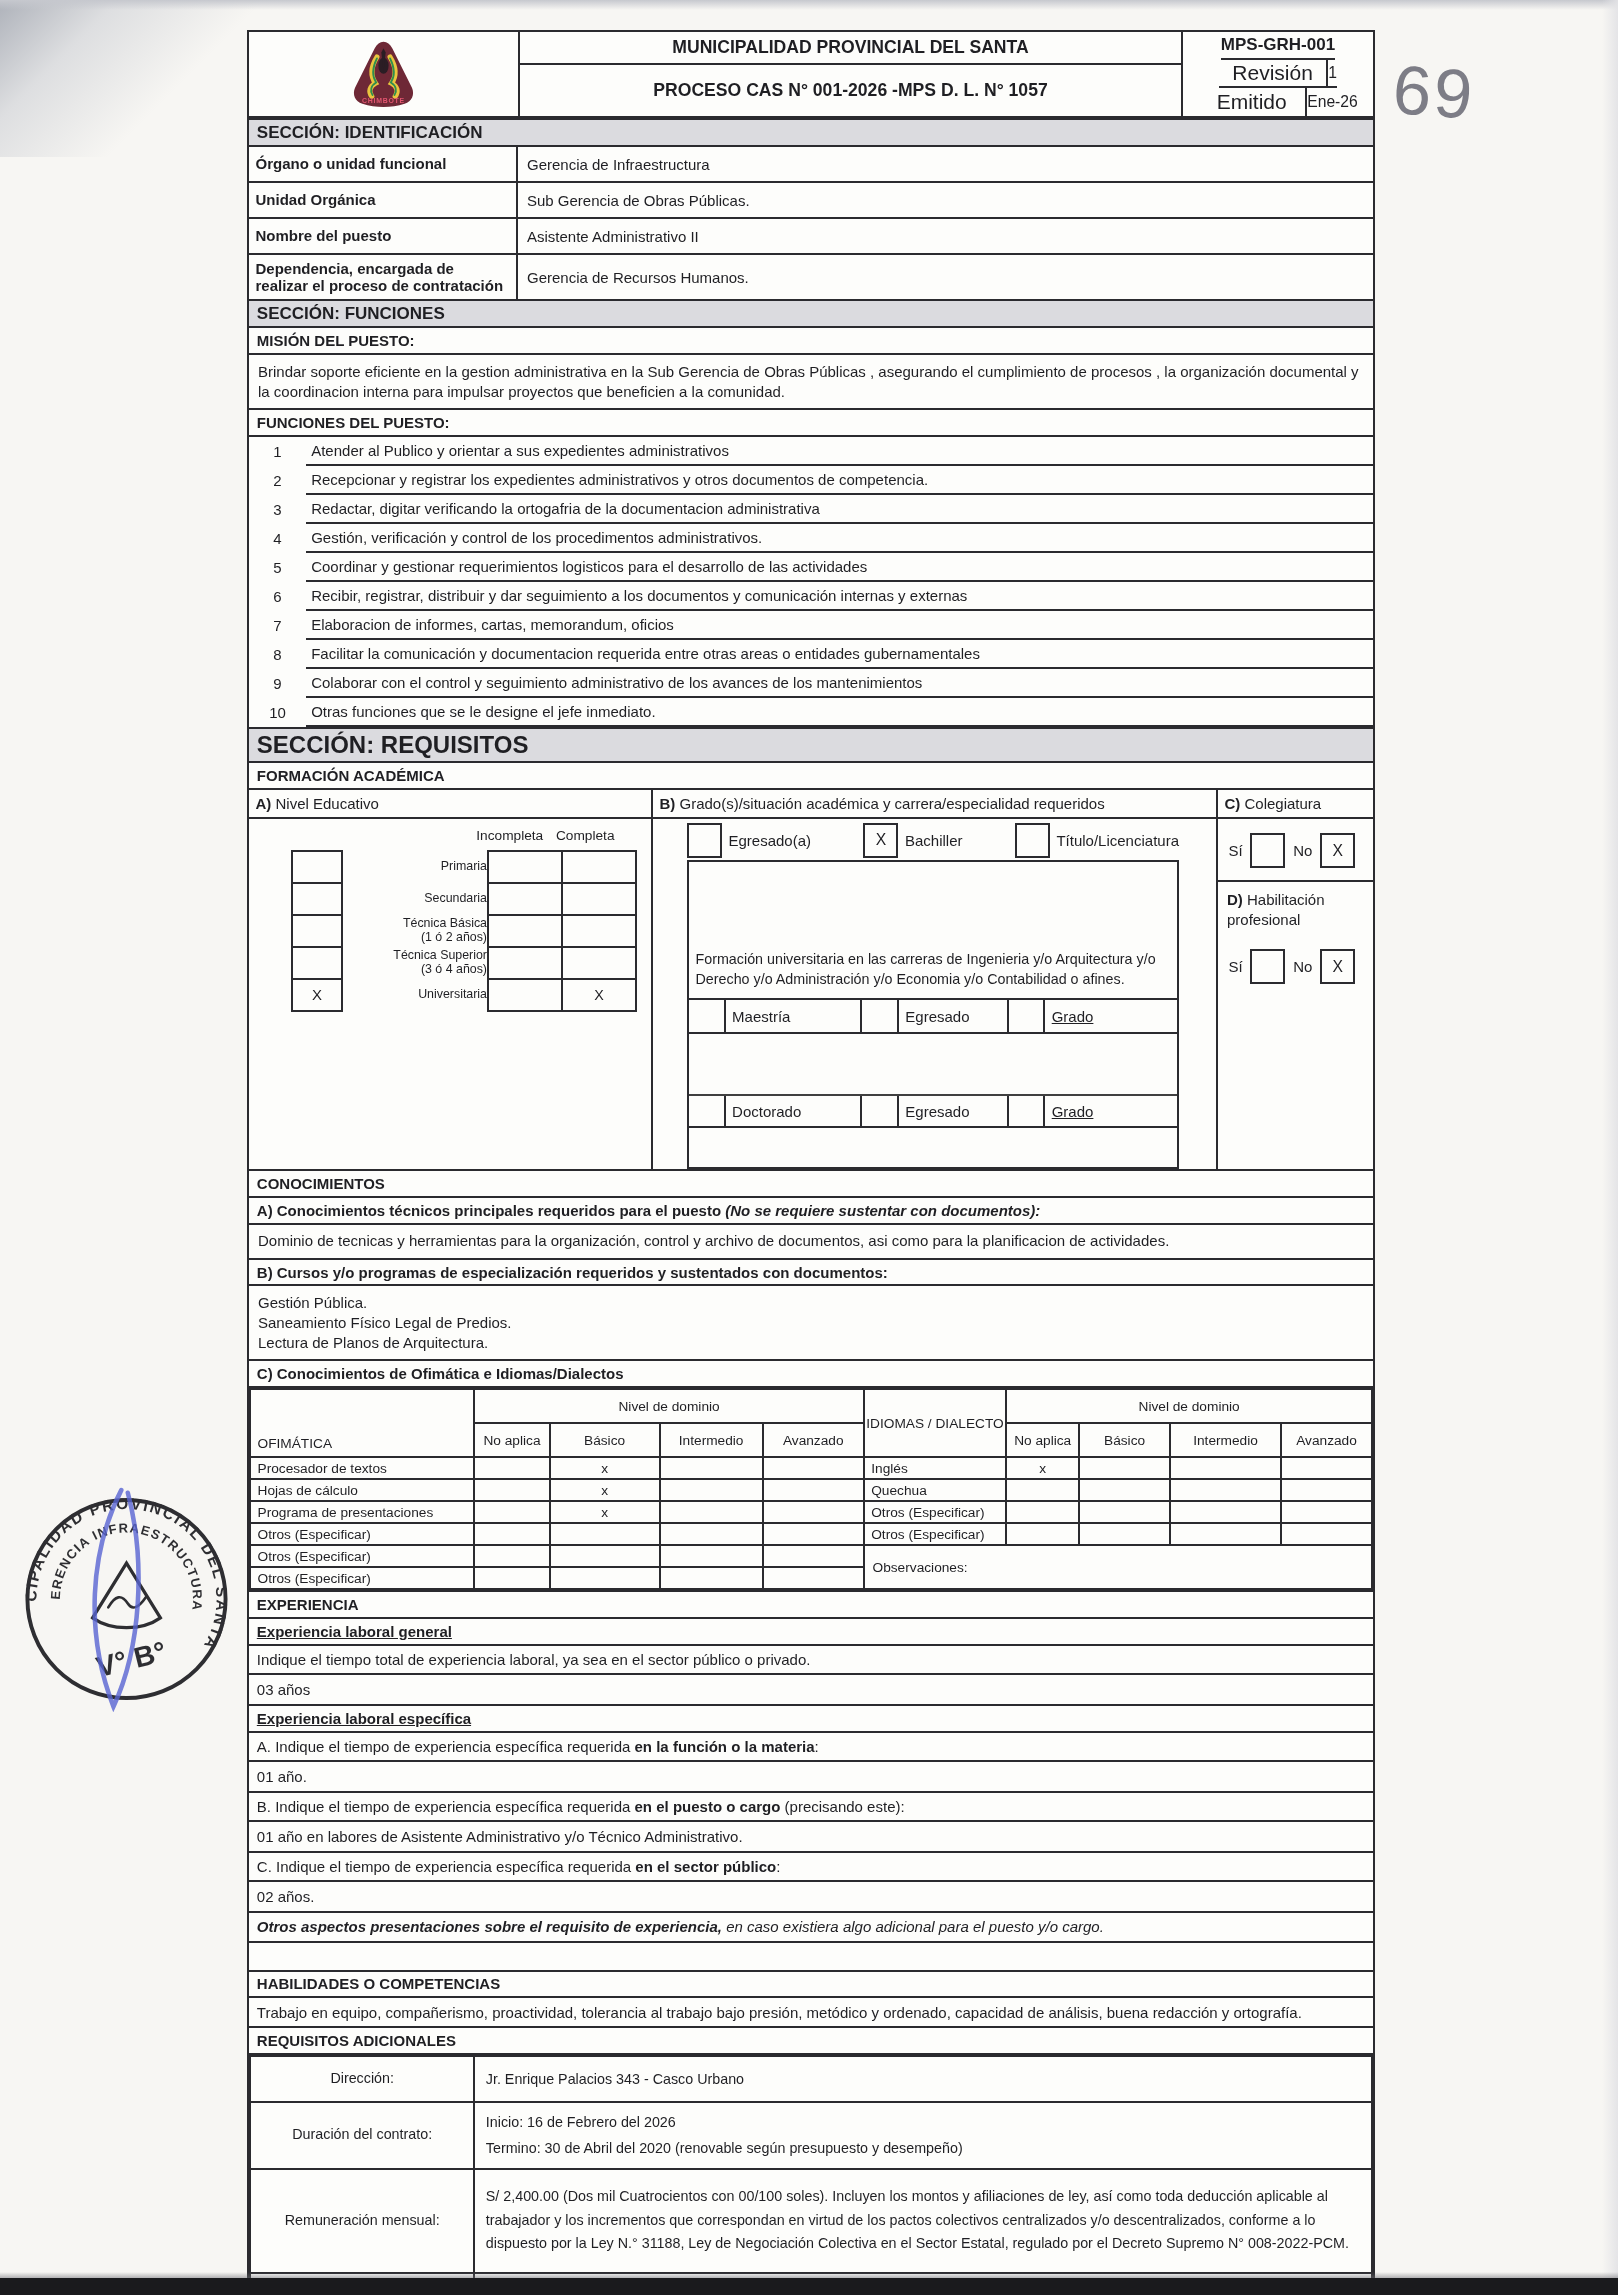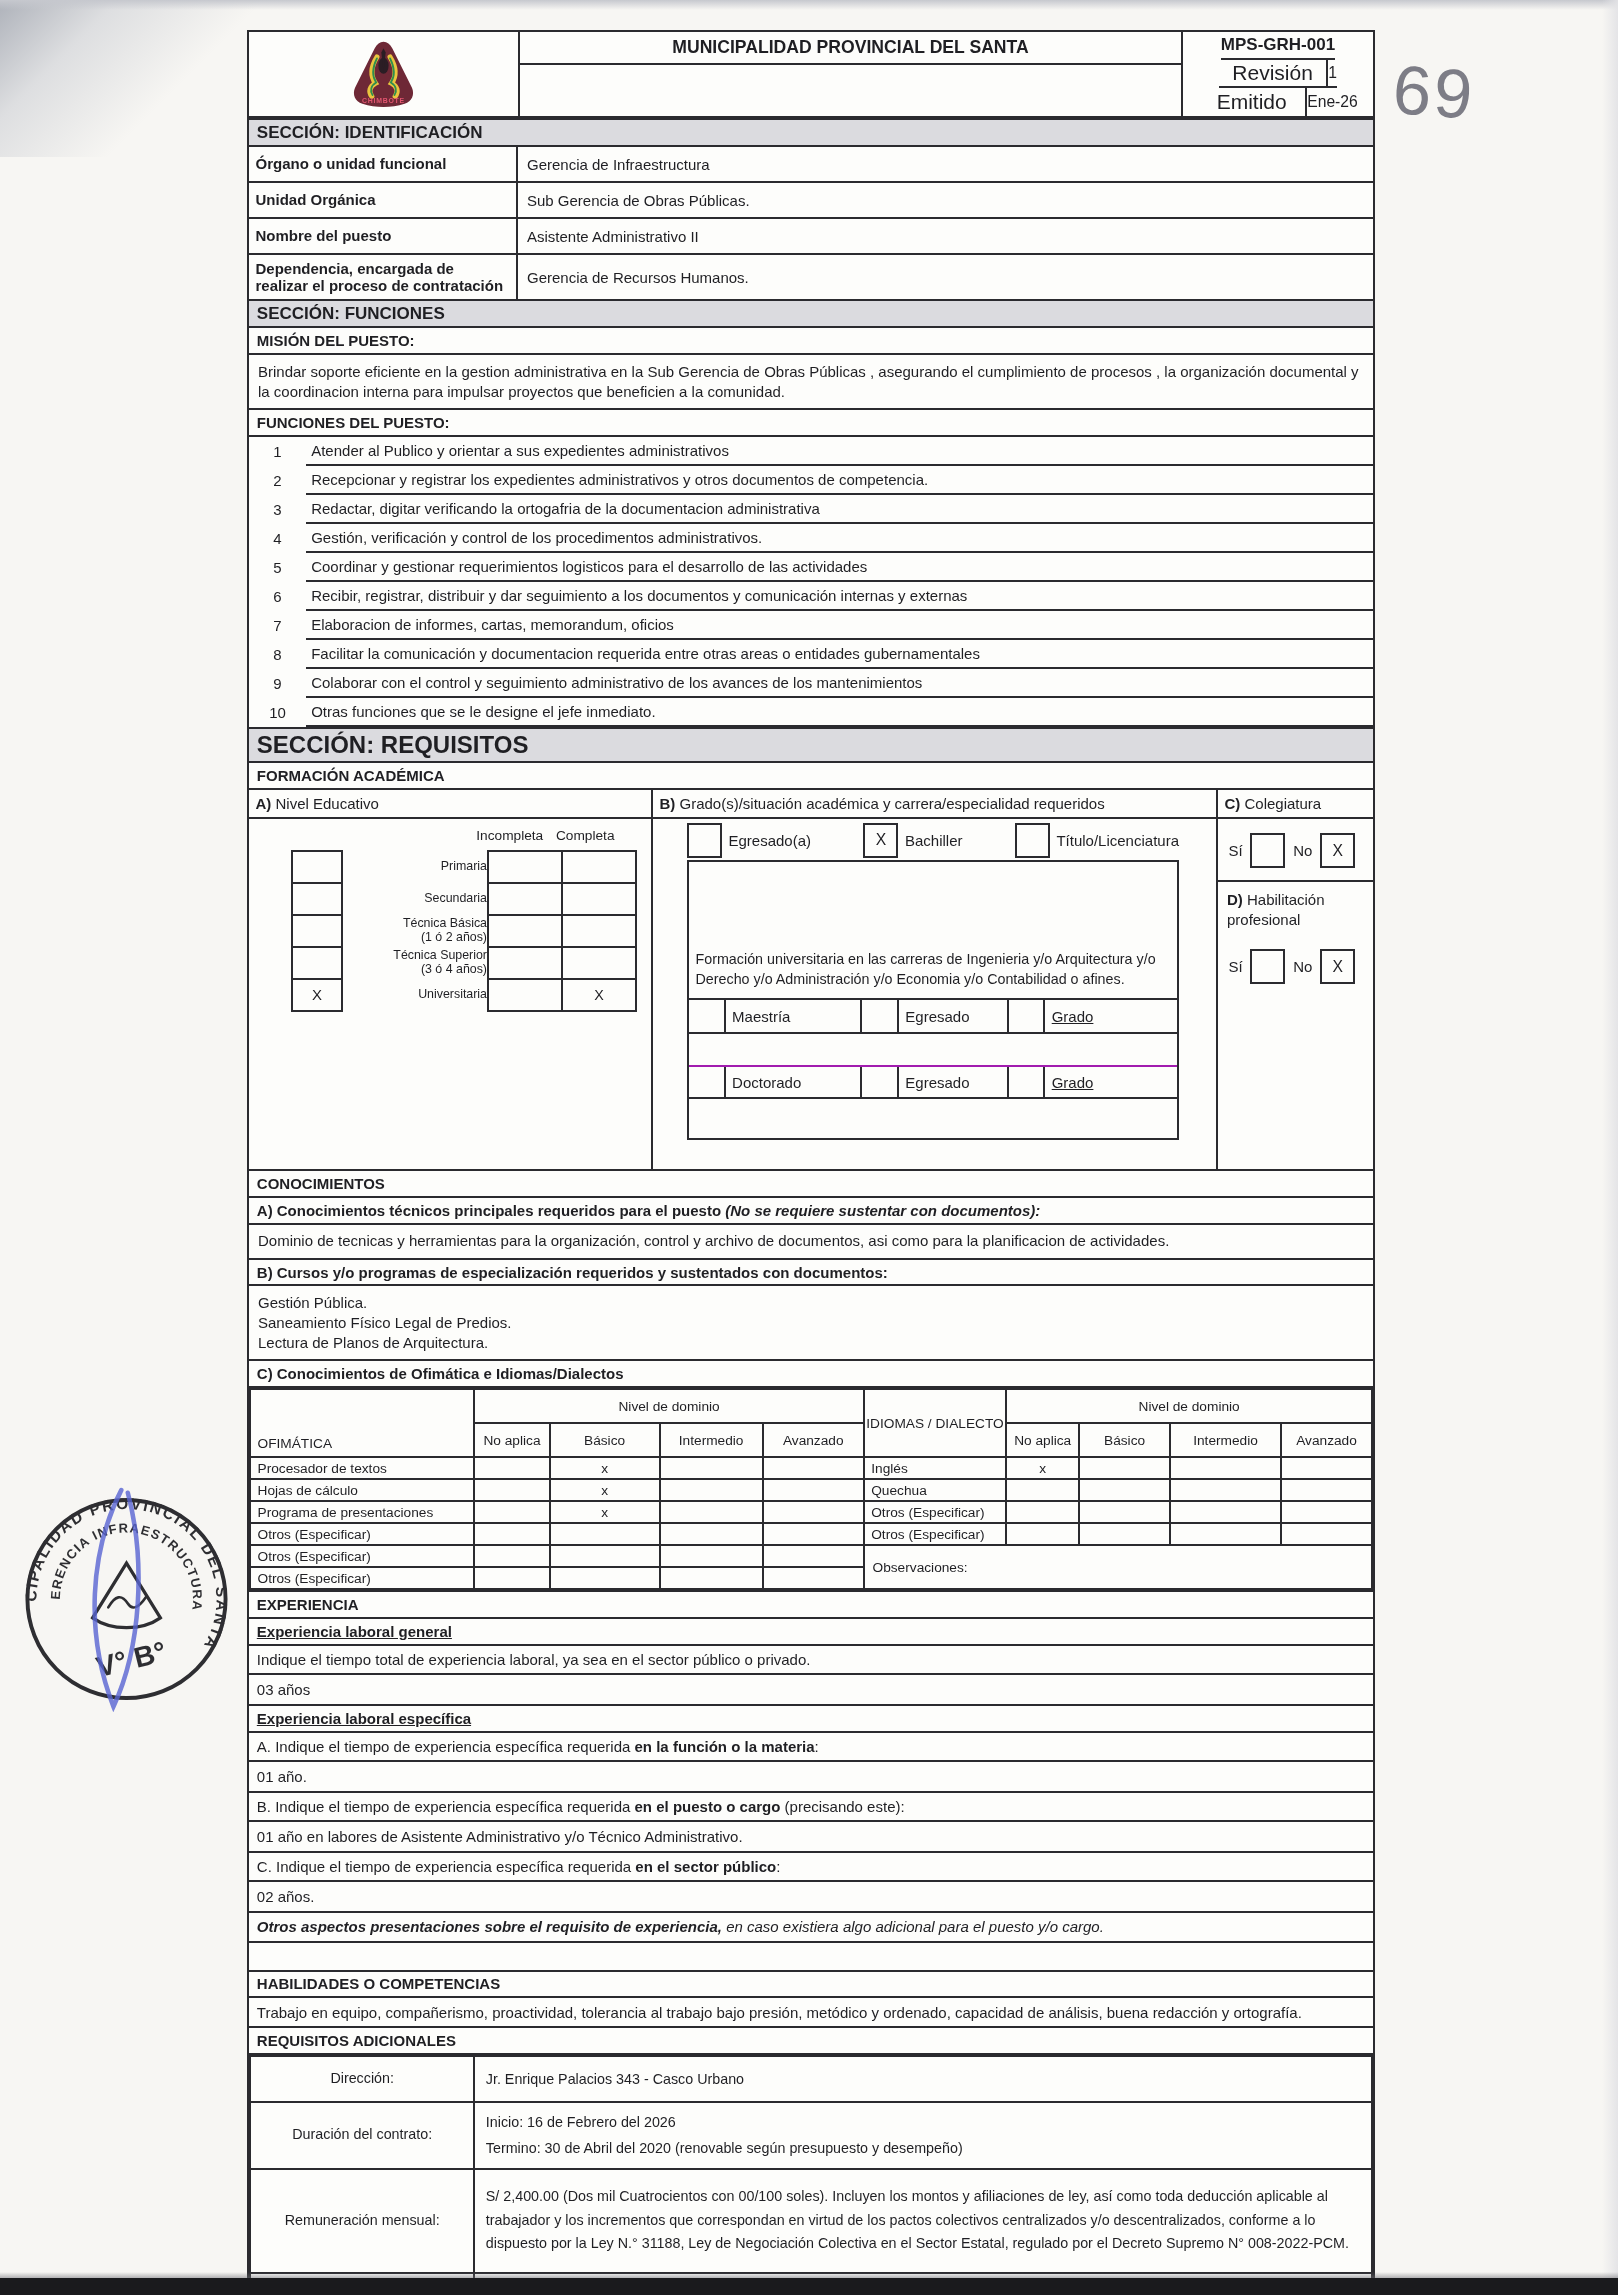--- a/index.html
+++ b/index.html
@@ -92,21 +92,21 @@
   .lvl-i, .lvl-c { width:76px; border:2px solid #2b2b2f; display:flex; align-items:center; justify-content:center; font-size:14.3px; }
   .lvl-c { margin-left:-2px; }
 
   .cb { width:35px; height:35px; border:2px solid #2b2b2f; display:flex; align-items:center; justify-content:center; font-size:15.7px; flex:none; }
   .grades-row { display:flex; align-items:center; justify-content:space-between; padding:10.4px 37px 7.8px 34px; height:40px; }
   .grade { display:flex; align-items:center; }
   .grade span { padding-left:6.5px; }
   .innerB { margin:1.3px 37px 0 34px; border:2px solid #2b2b2f; }
   .formationCell { height:138px; border-bottom:2px solid #2b2b2f; display:flex; align-items:flex-end; padding:0 6.5px 9px; font-size:14.3px; line-height:20px; }
   .pgRow { display:flex; height:34px; border-bottom:2px solid #2b2b2f; }
-  .pgRow.btop { border-top:2px solid #a21caf; }
+  .pgRow.btop { border-top:2px solid #404040;margin-top:29px; }
   .pgGap { height:31px; }
   .pgGap2 { height:39px; }
   .pgCb { width:7.5%; border-right:2px solid #2b2b2f; display:flex; align-items:center; justify-content:center; }
   .pgLab { width:28%; border-right:2px solid #2b2b2f; display:flex; align-items:center; padding-left:6.5px; }
   .pgLab2 { width:22.5%; border-right:2px solid #2b2b2f; display:flex; align-items:center; padding-left:6.5px; }
   .pgLab3 { width:27%; display:flex; align-items:center; padding-left:6.5px;text-decoration:underline; }
 
   .sinoRow { display:flex; align-items:center; gap:7.8px; padding:14.3px 6.5px 11.7px 10.4px; border-bottom:2px solid #2b2b2f; }
   .sinoRow2 { display:flex; align-items:center; gap:7.8px; padding:19.6px 6.5px 0 10.4px; }
   .dLabel { padding:7.8px 3.9px 0 9px; line-height:20px; }
@@ -152,20 +152,21 @@
         <path d="M41 26 C33 39 32 52 39 62 C31 66 29 74 34 80" stroke="#eac43e" stroke-width="7" fill="none" stroke-linecap="round"></path>
         <path d="M41 28 C35 40 34 52 40 61 C33 65 31 72 35 78" stroke="#2f8f4e" stroke-width="2.5" fill="none" stroke-linecap="round"></path>
         <path d="M59 26 C67 39 68 52 61 62 C69 66 71 74 66 80" stroke="#eac43e" stroke-width="7" fill="none" stroke-linecap="round"></path>
         <path d="M59 28 C65 40 66 52 60 61 C67 65 69 72 65 78" stroke="#2f8f4e" stroke-width="2.5" fill="none" stroke-linecap="round"></path>
         <path d="M47 20 L50 14 L53 20 L50 46 Z" fill="#2a1d24"></path>
         <text x="50" y="89" text-anchor="middle" font-size="9.5" font-weight="bold" fill="#e2556f" letter-spacing="1">CHIMBOTE</text>
       </svg>
     </div>
     <div class="hd-mid br">
       <div class="hd-title bb">MUNICIPALIDAD PROVINCIAL DEL SANTA</div>
+      <div class="hd-sub">PROCESO CAS N° 001-2026 -MPS D. L. N° 1057</div>
     </div>
     <div class="hd-code">
       <div class="hd-code-top bb">MPS-GRH-001</div>
       <div class="hd-code-row bb">
         <div class="hd-code-lab br">Revisión</div>
         <div class="hd-code-val">1</div>
       </div>
       <div class="hd-code-row">
         <div class="hd-code-lab br">Emitido</div>
         <div class="hd-code-val">Ene-26</div>

